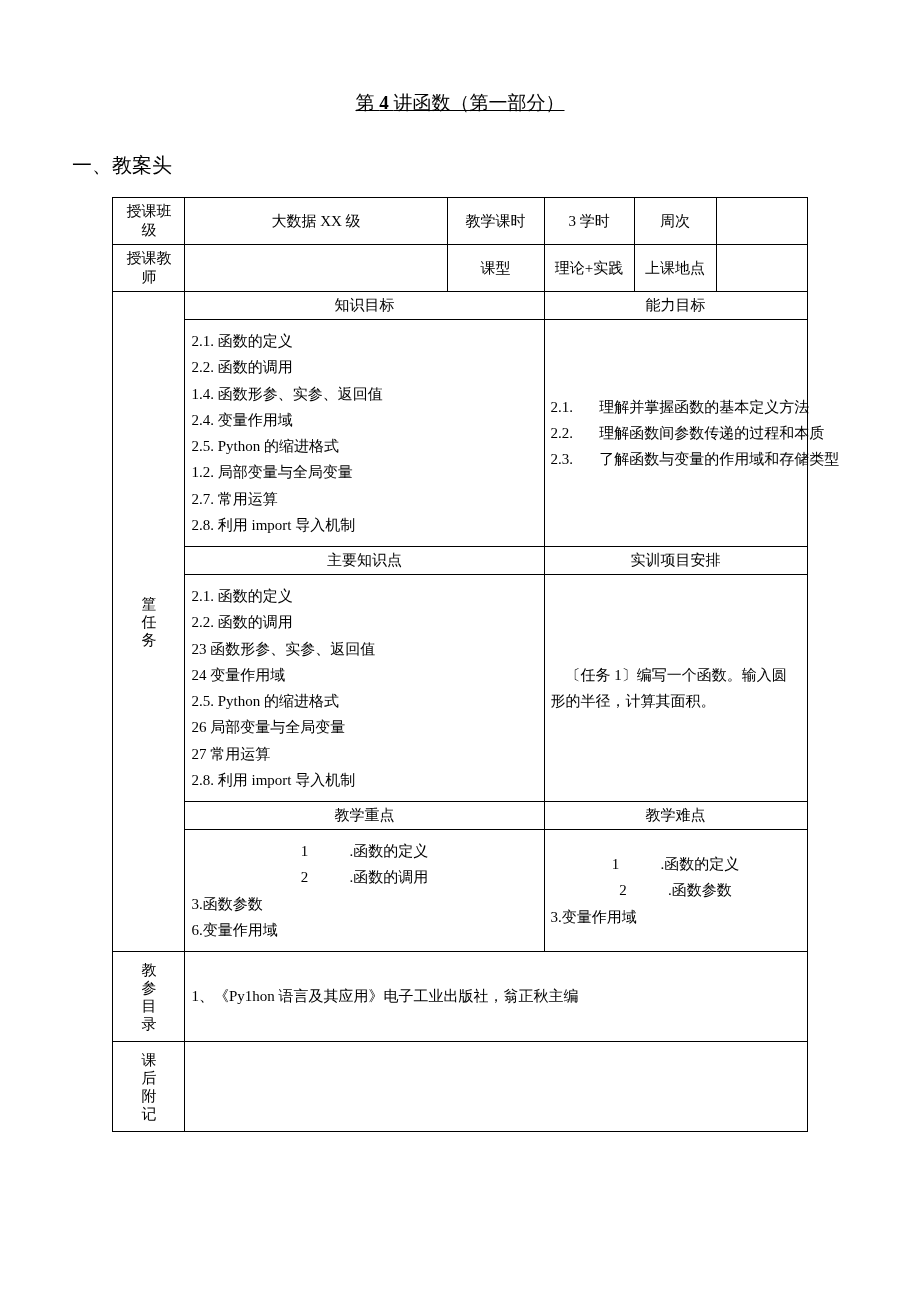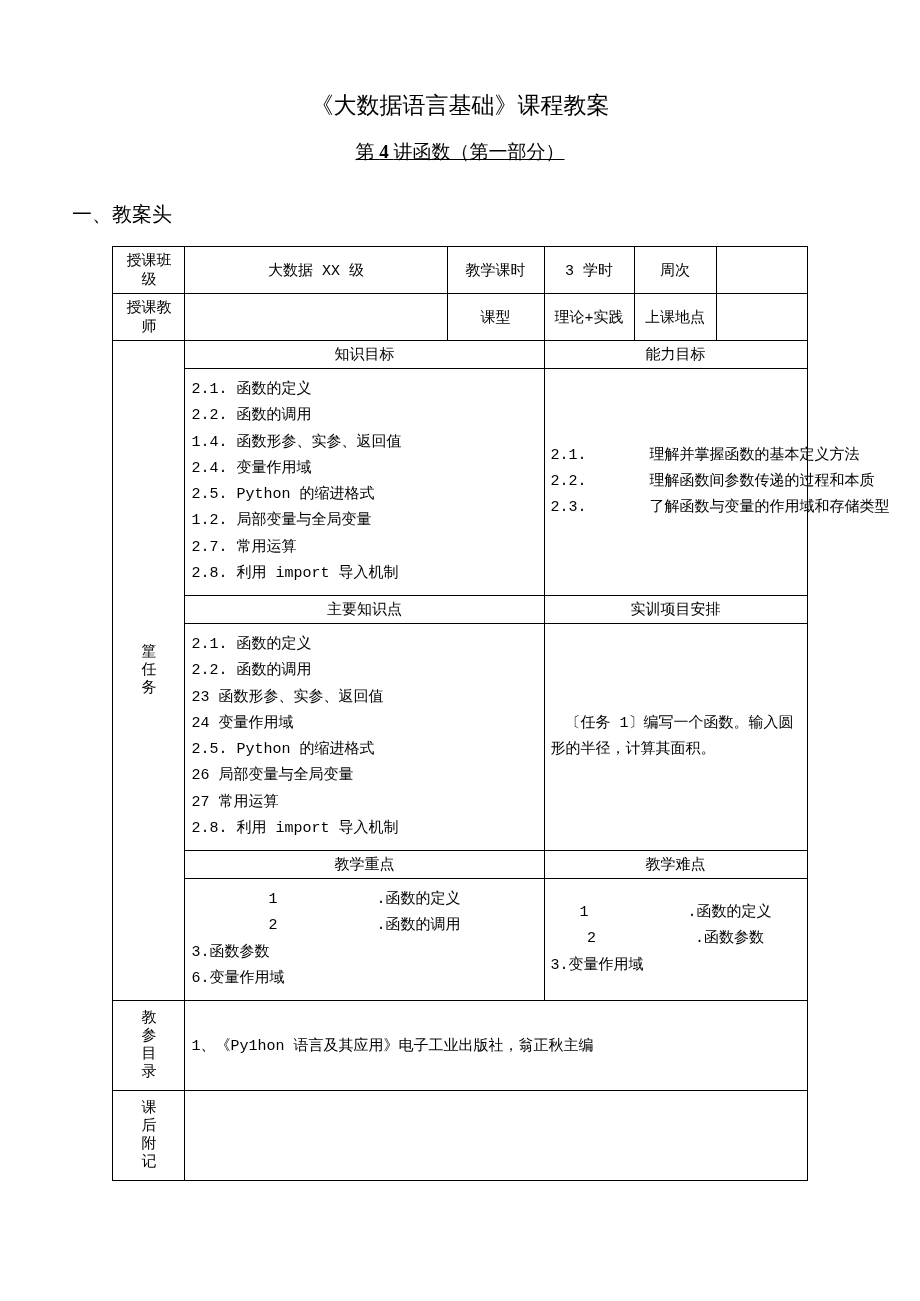--- a/index.html
+++ b/index.html
@@ -32,21 +32,20 @@
   .section-heading {
     font-size: 20px;
     margin-left: 72px;
     margin-bottom: 18px;
   }
   table.main {
     border-collapse: collapse;
     margin: 0 auto;
     width: 694px;
     table-layout: fixed;
-    font-family: Liberation Mono, monospace;
   }
   table.main td, table.main th {
     border: 1px solid #000;
     padding: 4px 6px;
     vertical-align: middle;
     font-weight: normal;
   }
   .center { text-align: center; }
   .vlabel {
     text-align: center;
@@ -64,21 +63,20 @@
   .numbered-line { white-space: pre; text-align: center; }
   .bold {
     font-weight: bold;
   }
 </style>
 </head>
 <body>
 
 <div class="page">
 
-  <div class="title">《大数据语言基础》课程教案</div>
   <div class="subtitle">
     <span>第 </span><span class="bold">4 </span><span>讲函数（第一部分）</span>
   </div>
   <div class="section-heading">一、教案头</div>
 
   <table class="main">
     <colgroup>
       <col style="width:72px">
       <col style="width:131px">
       <col style="width:131px">

